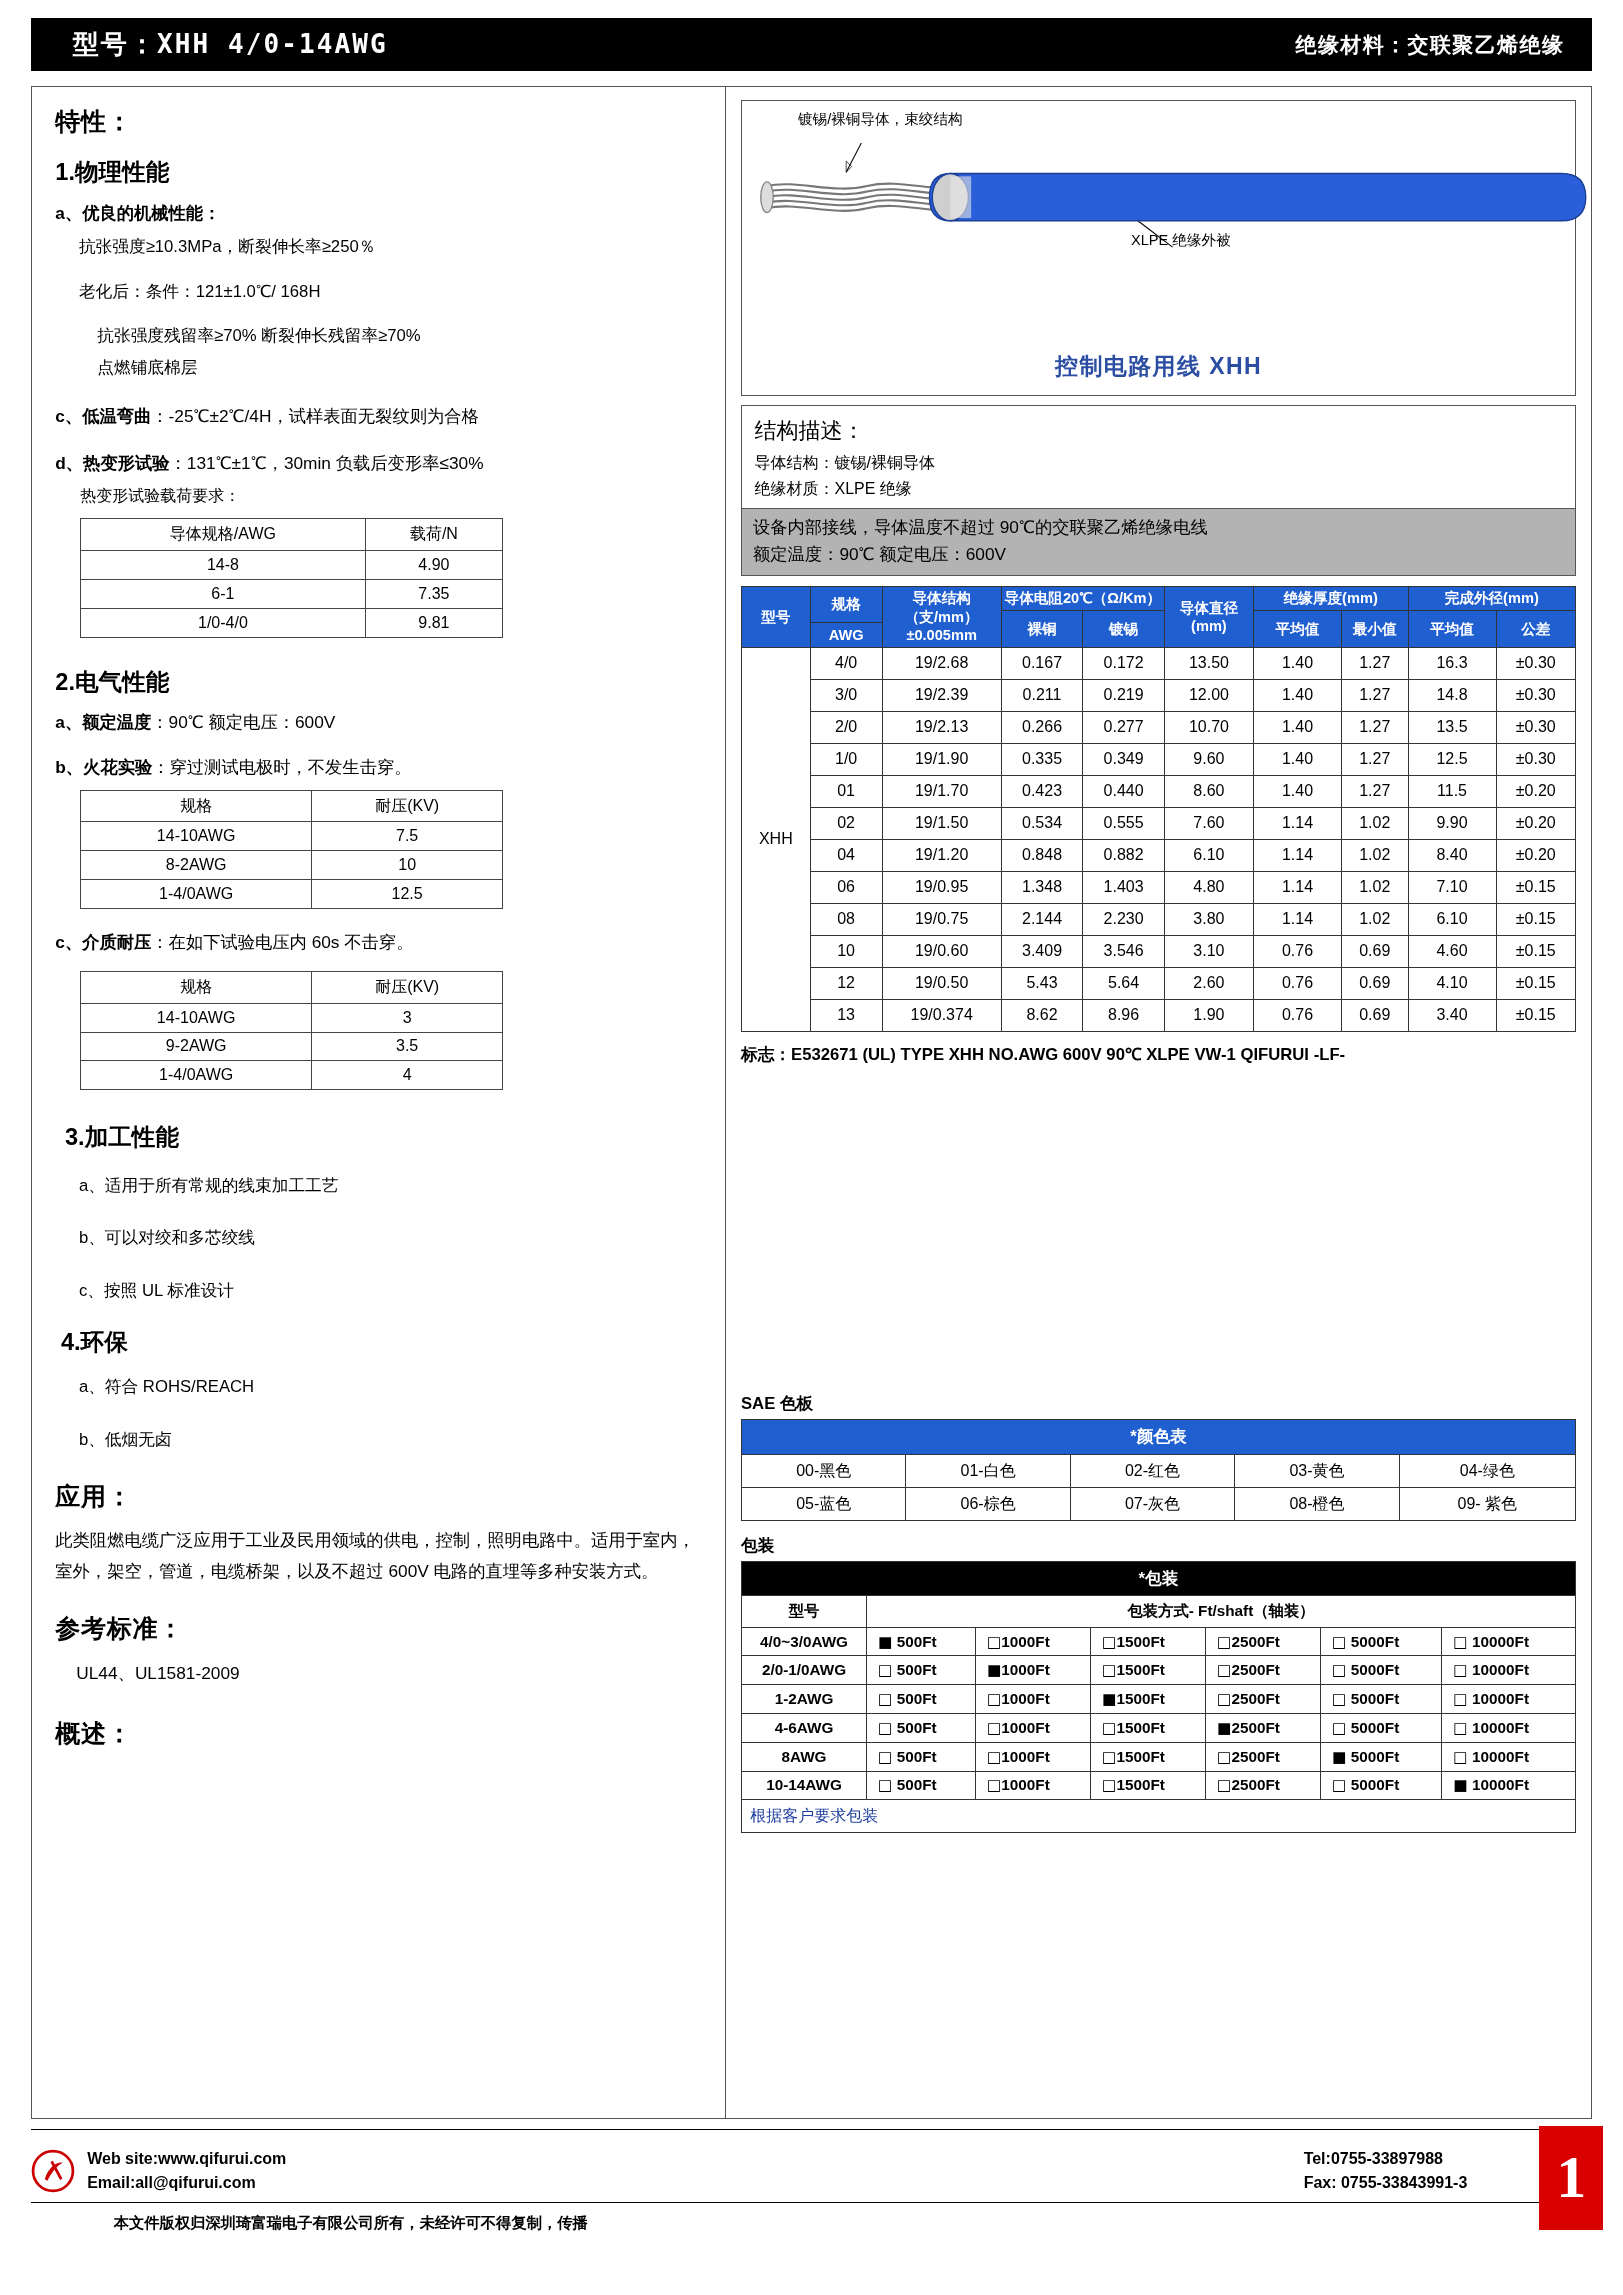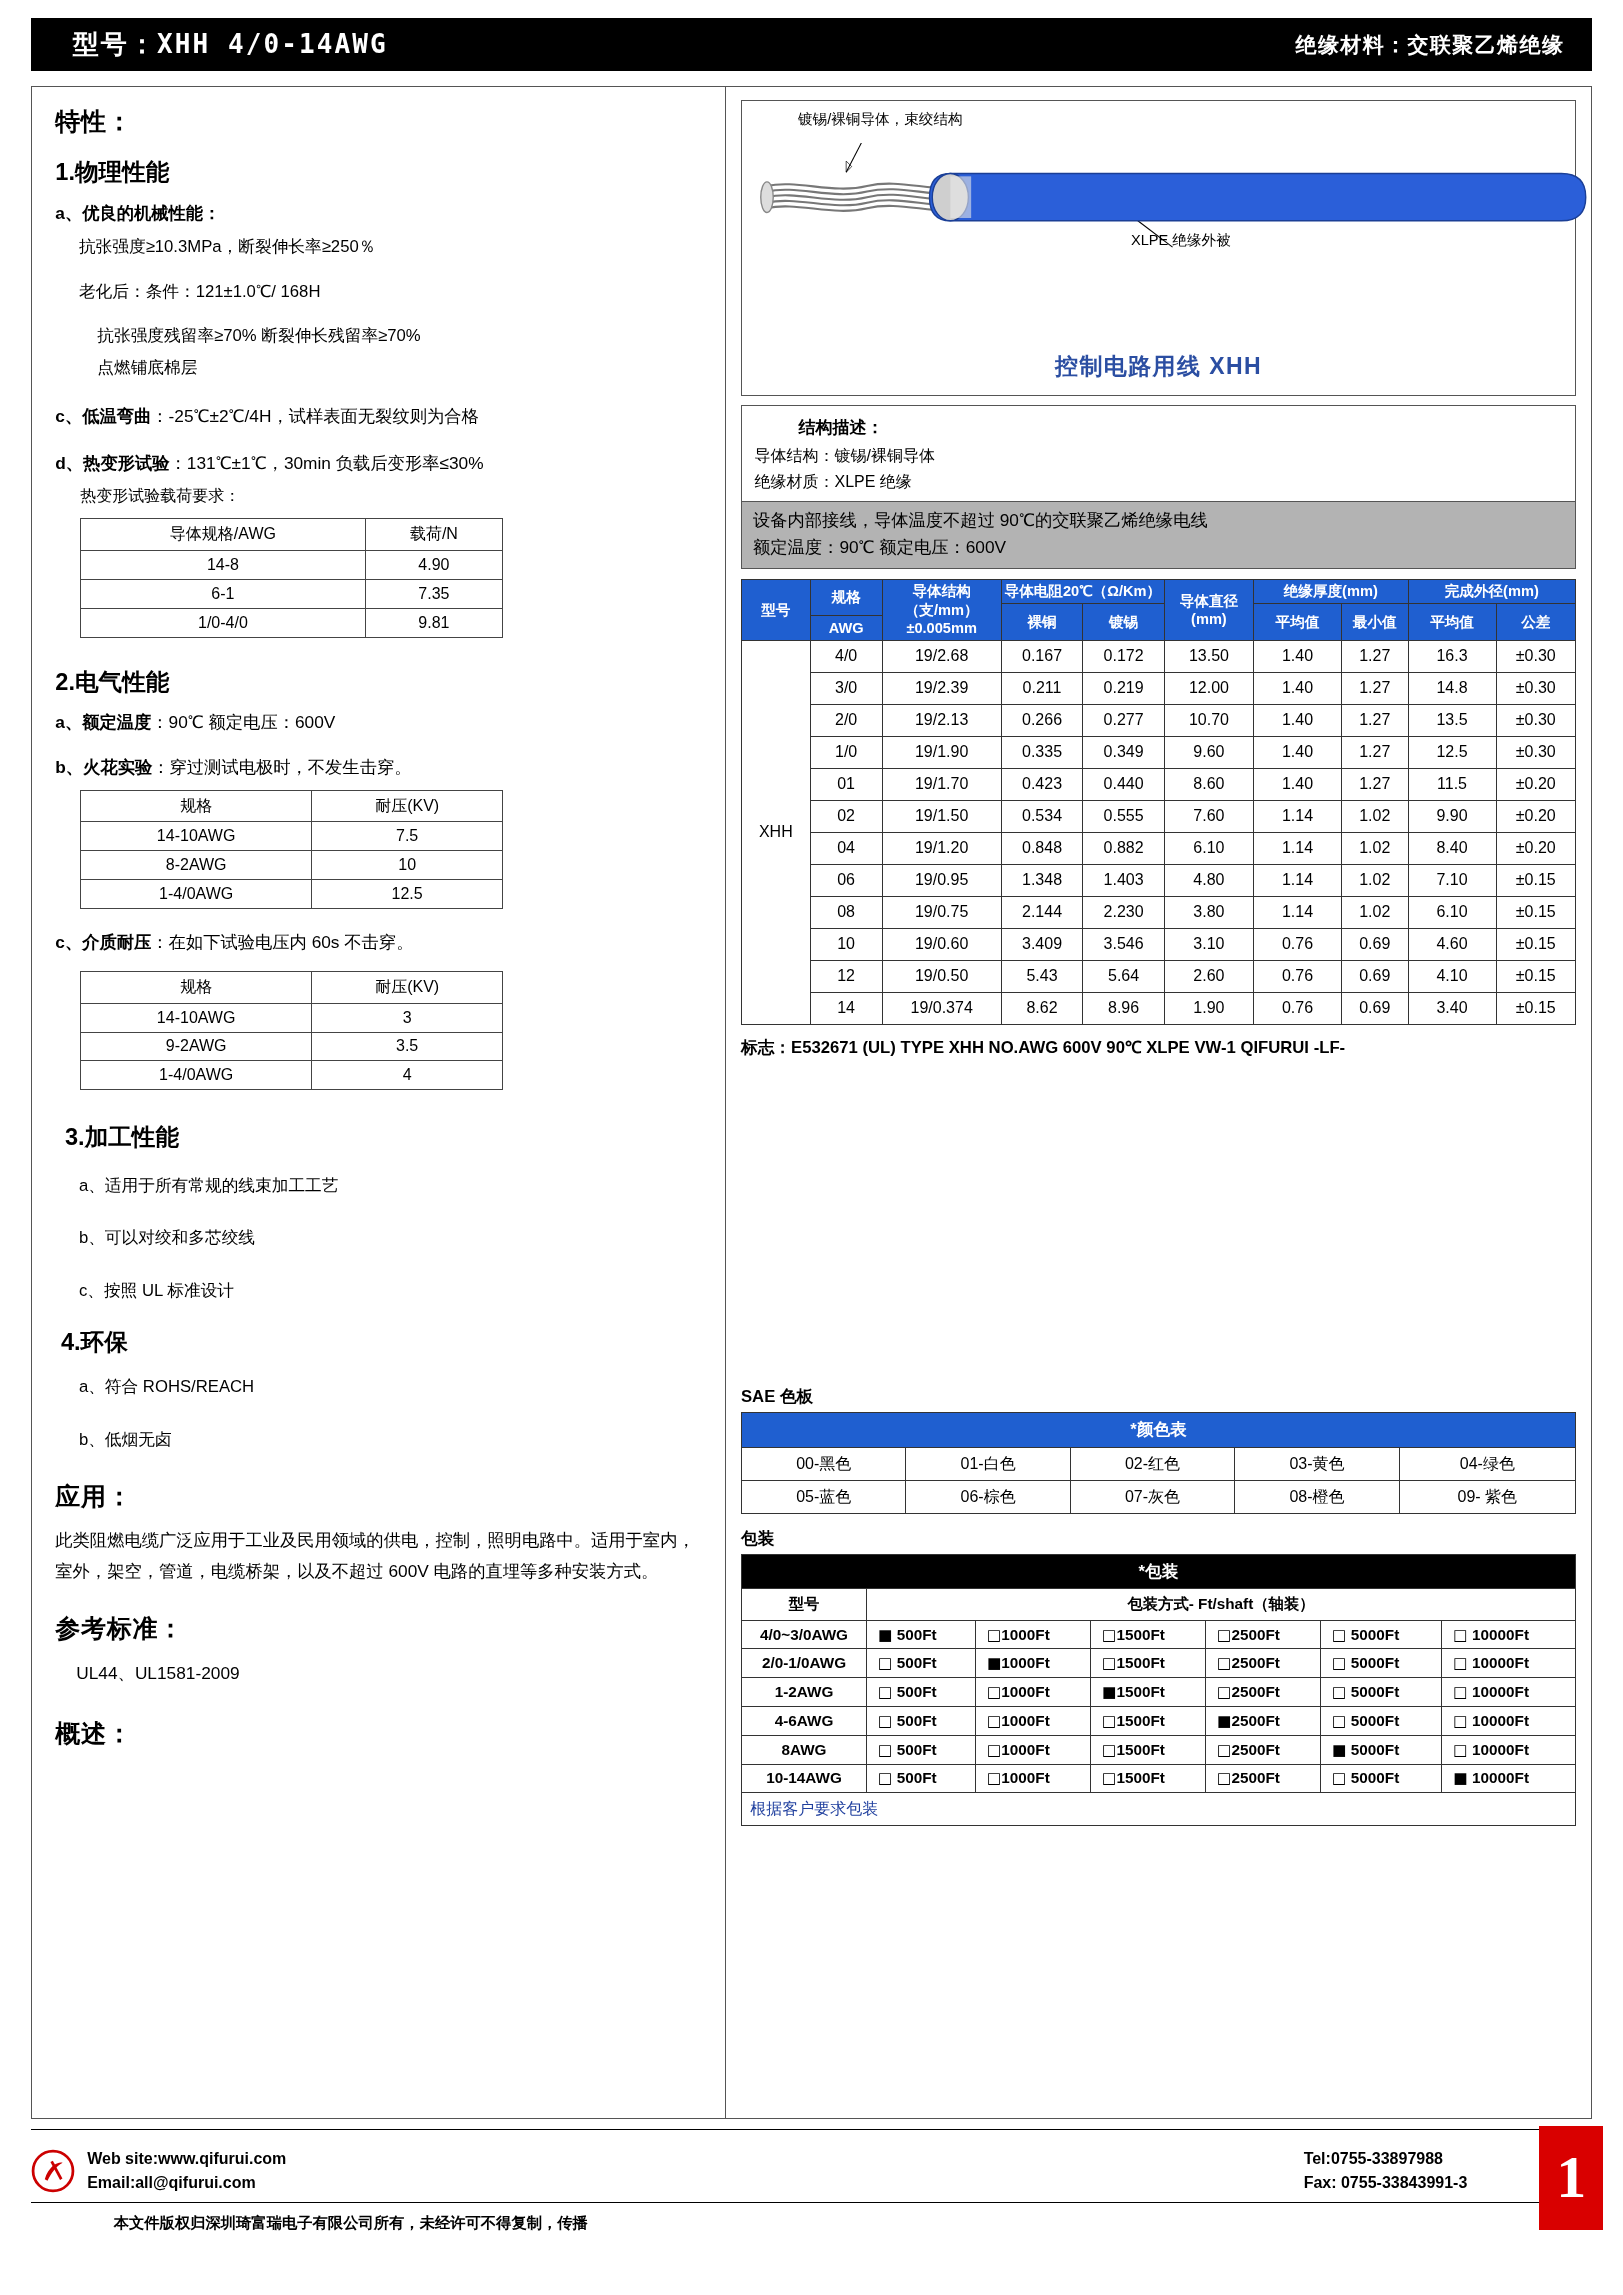--- a/index.html
+++ b/index.html
@@ -117,21 +117,21 @@
     left: 0; right: 0;
     text-align: center;
     color: #2b4ea2;
     font-size: 23px;
     font-weight: bold;
     letter-spacing: 1.4px;
   }
   .cable-wrap { position:absolute; top:42px; left:0; right:0; height:125px; }
   .callout { position:absolute; font-size:14.6px; }
   .struct-box { padding: 9.7px 12.5px 2.8px 12.5px; }
-  .struct-title { font-size: 17px; font-weight: bold; margin-bottom: 7px; margin-left: 44px; }
+  .struct-title { font-size: 22px; font-weight: normal; margin-bottom: 7px; }
   .struct-line { font-size: 16px; margin: 4.9px 0; }
   .gray-note {
     background: #b3b3b3;
     border: 0.7px solid #555;
     border-top: none;
     padding: 5.6px 11px 7px 11px;
     font-size: 17.3px;
     line-height: 1.55;
   }
   
@@ -549,21 +549,21 @@
             <td>19/0.50</td>
             <td>5.43</td>
             <td>5.64</td>
             <td>2.60</td>
             <td>0.76</td>
             <td>0.69</td>
             <td>4.10</td>
             <td>±0.15</td>
           </tr>
           <tr>
-            <td>14</td>
+            <td>13</td>
             <td>19/0.374</td>
             <td>8.62</td>
             <td>8.96</td>
             <td>1.90</td>
             <td>0.76</td>
             <td>0.69</td>
             <td>3.40</td>
             <td>±0.15</td>
           </tr>
         </tbody>

